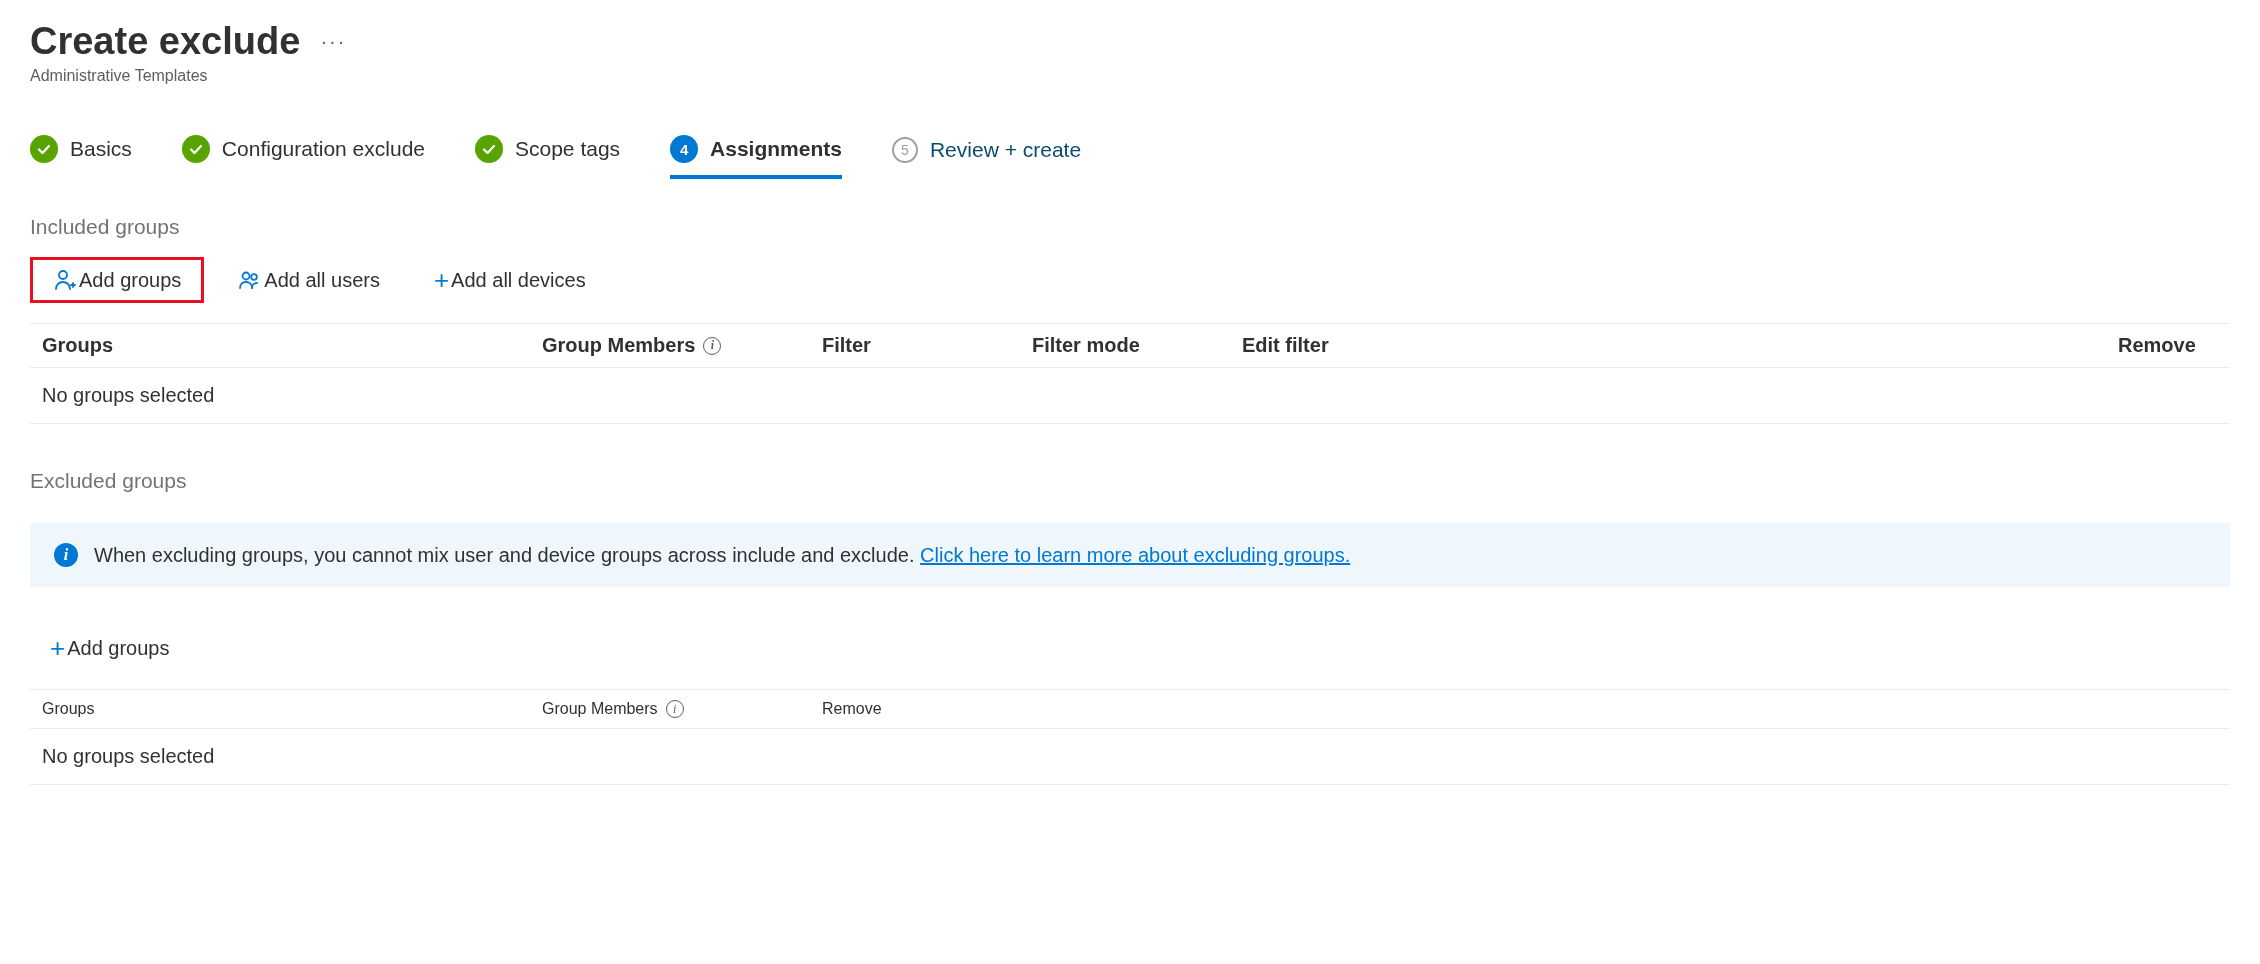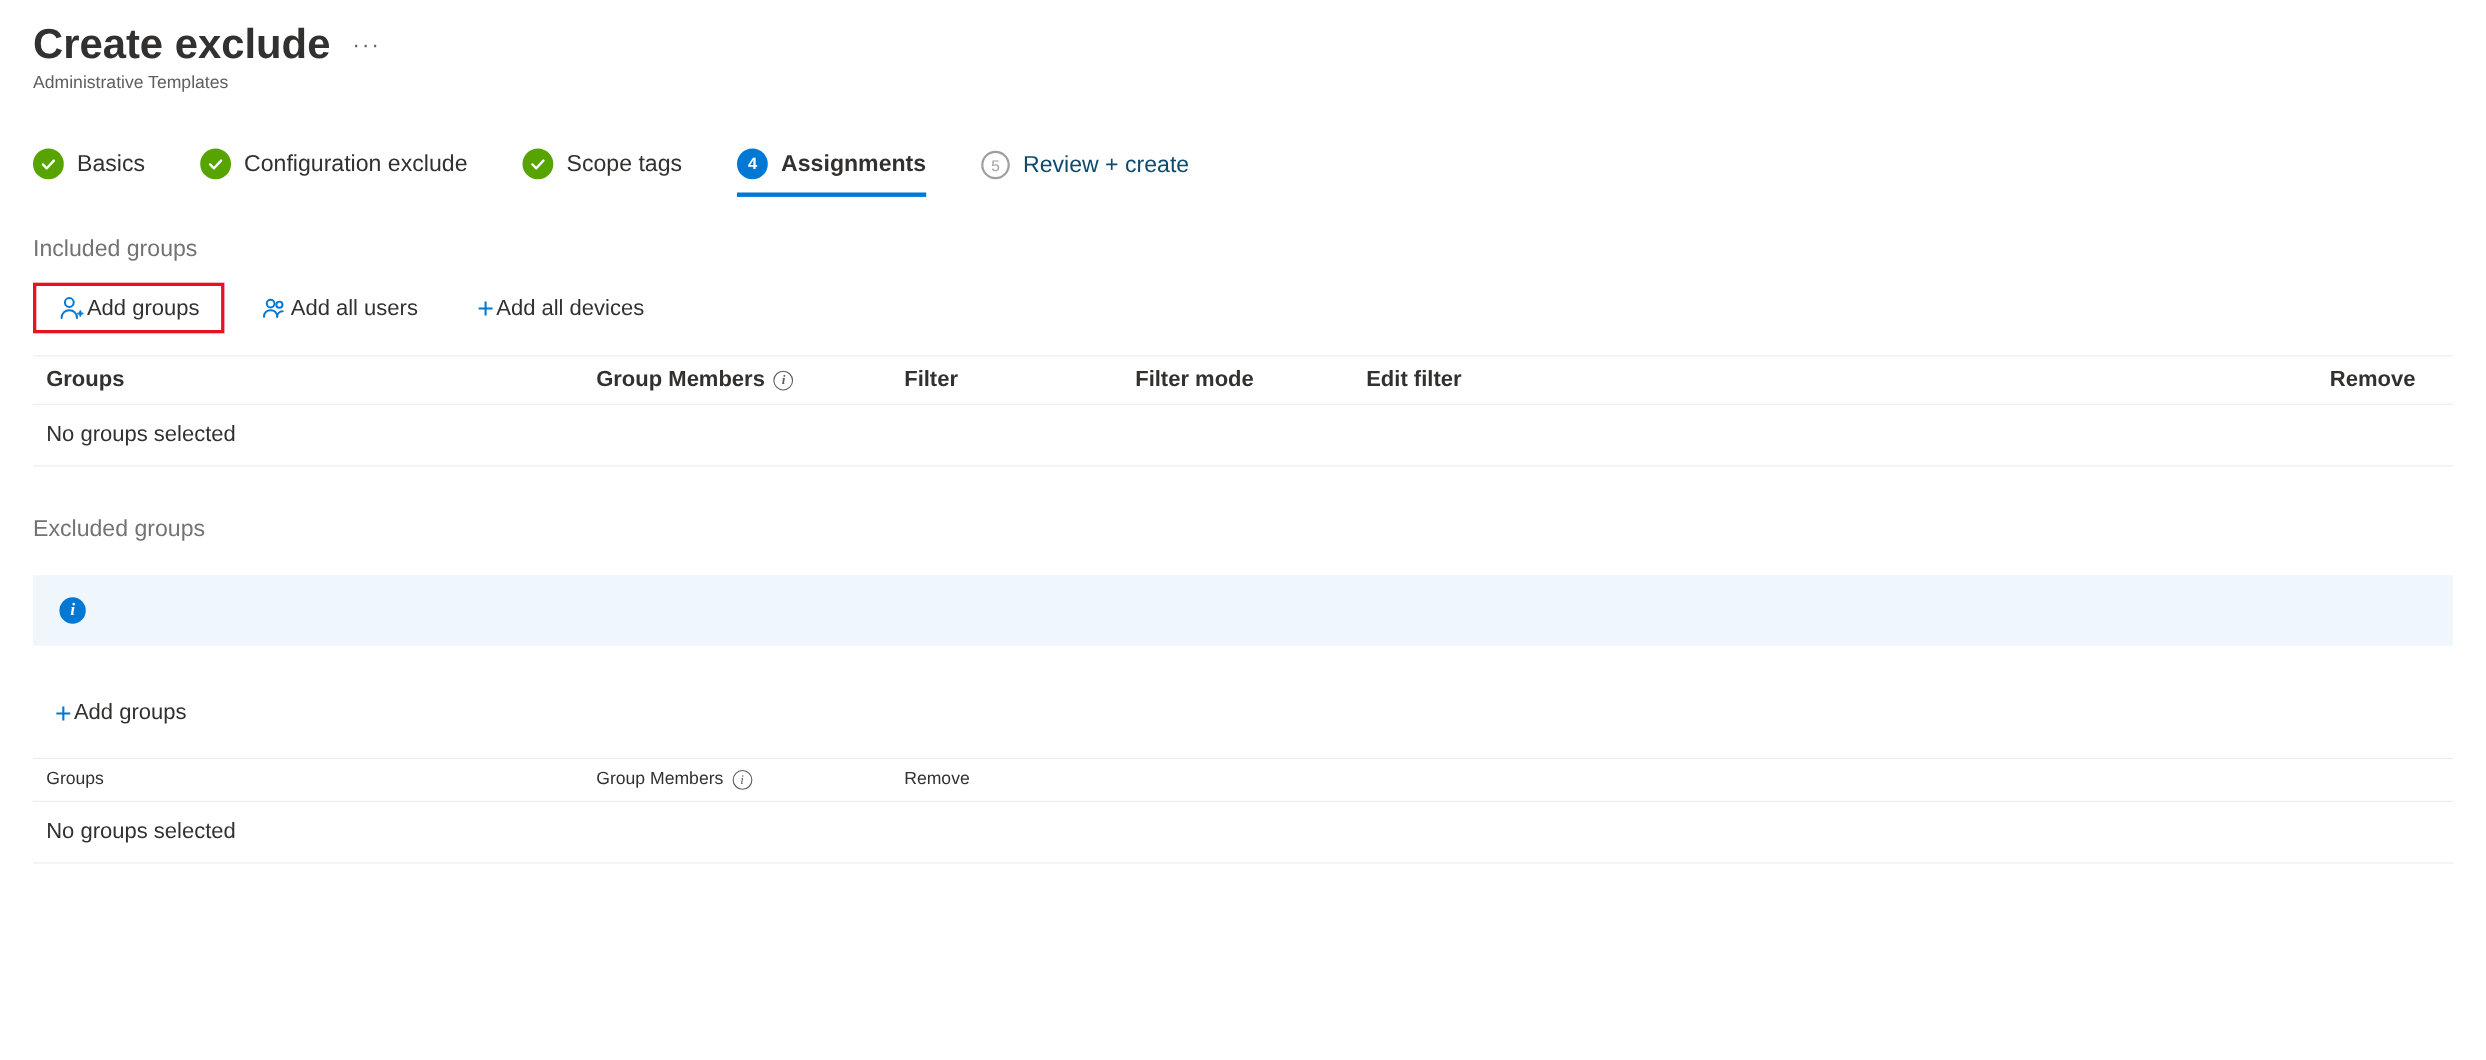--- a/index.html
+++ b/index.html
@@ -308,20 +308,24 @@
     <div class="col col-remove">Remove</div>
   </div>
   <div class="table-empty">No groups selected</div>
 </div>
 
 <div class="section-gap"></div>
 <div class="section-heading">Excluded groups</div>
 
 <div class="info-banner">
   <span class="info-banner-icon">i</span>
+  <span class="info-banner-text">
+    <span>When excluding groups, you cannot mix user and device groups across include and exclude. </span>
+    <a href="#">Click here to learn more about excluding groups.</a>
+  </span>
 </div>
 
 <div class="action-bar">
   <button class="action-button">
     <span class="plus-icon">+</span>
     <span>Add groups</span>
   </button>
 </div>
 
 <div class="table">

